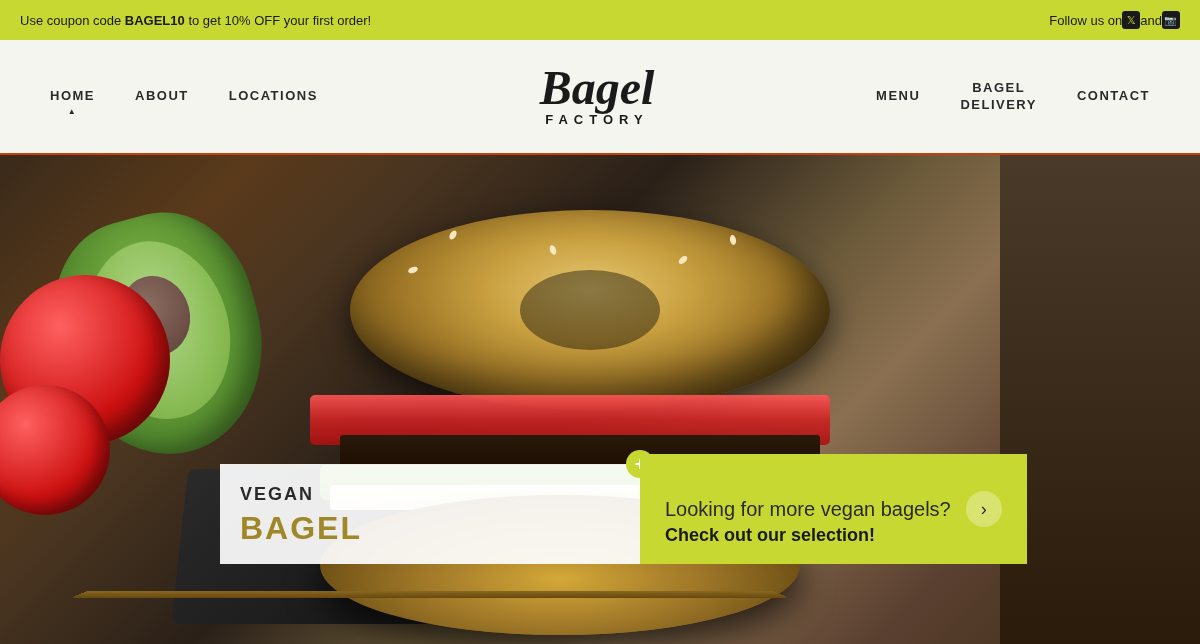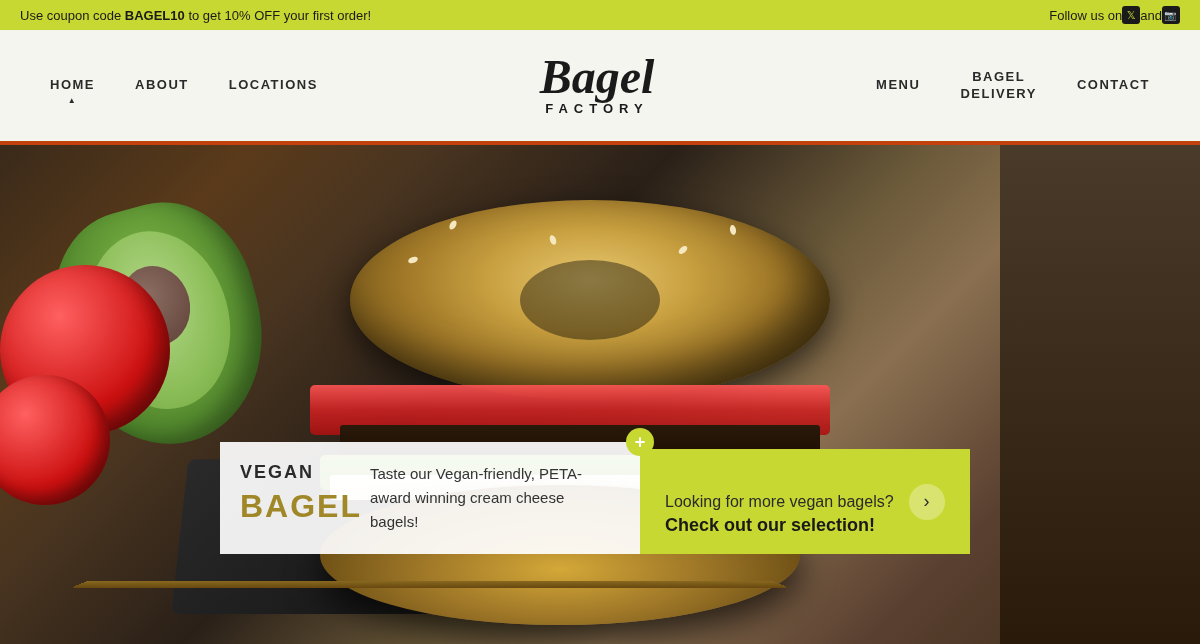--- a/index.html
+++ b/index.html
@@ -3,21 +3,21 @@
   <meta charset="utf-8">
   <style>
     * { margin: 0; padding: 0; box-sizing: border-box; }
     body { width: 1200px; height: 644px; overflow: hidden; font-family: Arial, sans-serif; }
 
     
     #top-banner {
       background-color: #c8d832;
       color: #1a1a1a;
       font-size: 13px;
-      padding: 10px 20px;
+      padding: 20px 20px;
       display: flex;
       justify-content: space-between;
       align-items: center;
       height: 30px;
     }
     #top-banner .coupon-text strong { font-weight: 900; }
     #top-banner .social-text {
       display: flex;
       align-items: center;
     }
@@ -49,21 +49,21 @@
 
     
     #navbar {
       background: #f5f5f0;
       height: 115px;
       display: flex;
       align-items: center;
       justify-content: center;
       position: relative;
       z-index: 10;
-      border-bottom: 4px solid #c2410c;
+      border-bottom: 2px solid #c2410c;
     }
     #navbar-inner {
       display: flex;
       align-items: center;
       width: 100%;
       max-width: 1100px;
       justify-content: space-between;
     }
     .nav-links-left, .nav-links-right {
       display: flex;
@@ -396,21 +396,21 @@
       display: flex;
       align-items: center;
       gap: 15px;
       cursor: pointer;
       min-width: 290px;
     }
     #cta-text {
       flex: 1;
     }
     #cta-line1 {
-      font-size: 16px;
+      font-size: 20px;
       color: #2a2a2a;
       display: block;
       margin-bottom: 4px;
       margin-top: 26px;
     }
     #cta-line2 {
       font-size: 18px;
       font-weight: 900;
       color: #1a1a1a;
       display: block;
@@ -496,21 +496,20 @@
 
       <div class="cutting-board"></div>
     </div>
   </div>
 
   <div id="info-box">
     <div id="info-box-title">
       <span class="vegan-label">VEGAN</span>
       <span class="bagel-label">BAGEL</span>
     </div>
-    <div id="info-box-desc">Taste our Vegan-friendly, PETA-award winning cream cheese bagels!</div>
     <div id="info-box-plus">+</div>
   </div>
 
   <div id="cta-box">
     <div id="cta-text">
       <span id="cta-line1">Looking for more vegan bagels?</span>
       <span id="cta-line2">Check out our selection!</span>
     </div>
     <div id="cta-arrow">›</div>
   </div>

